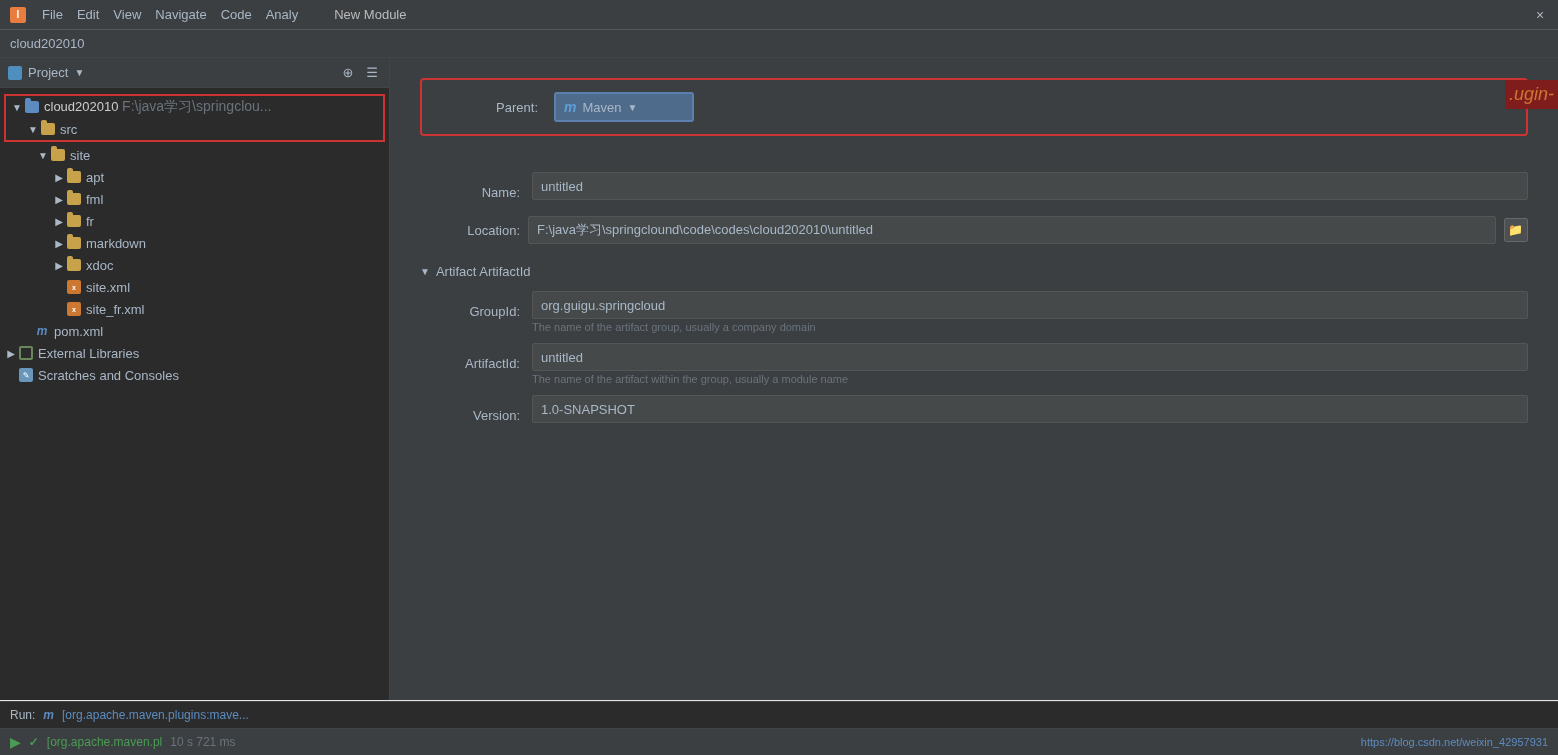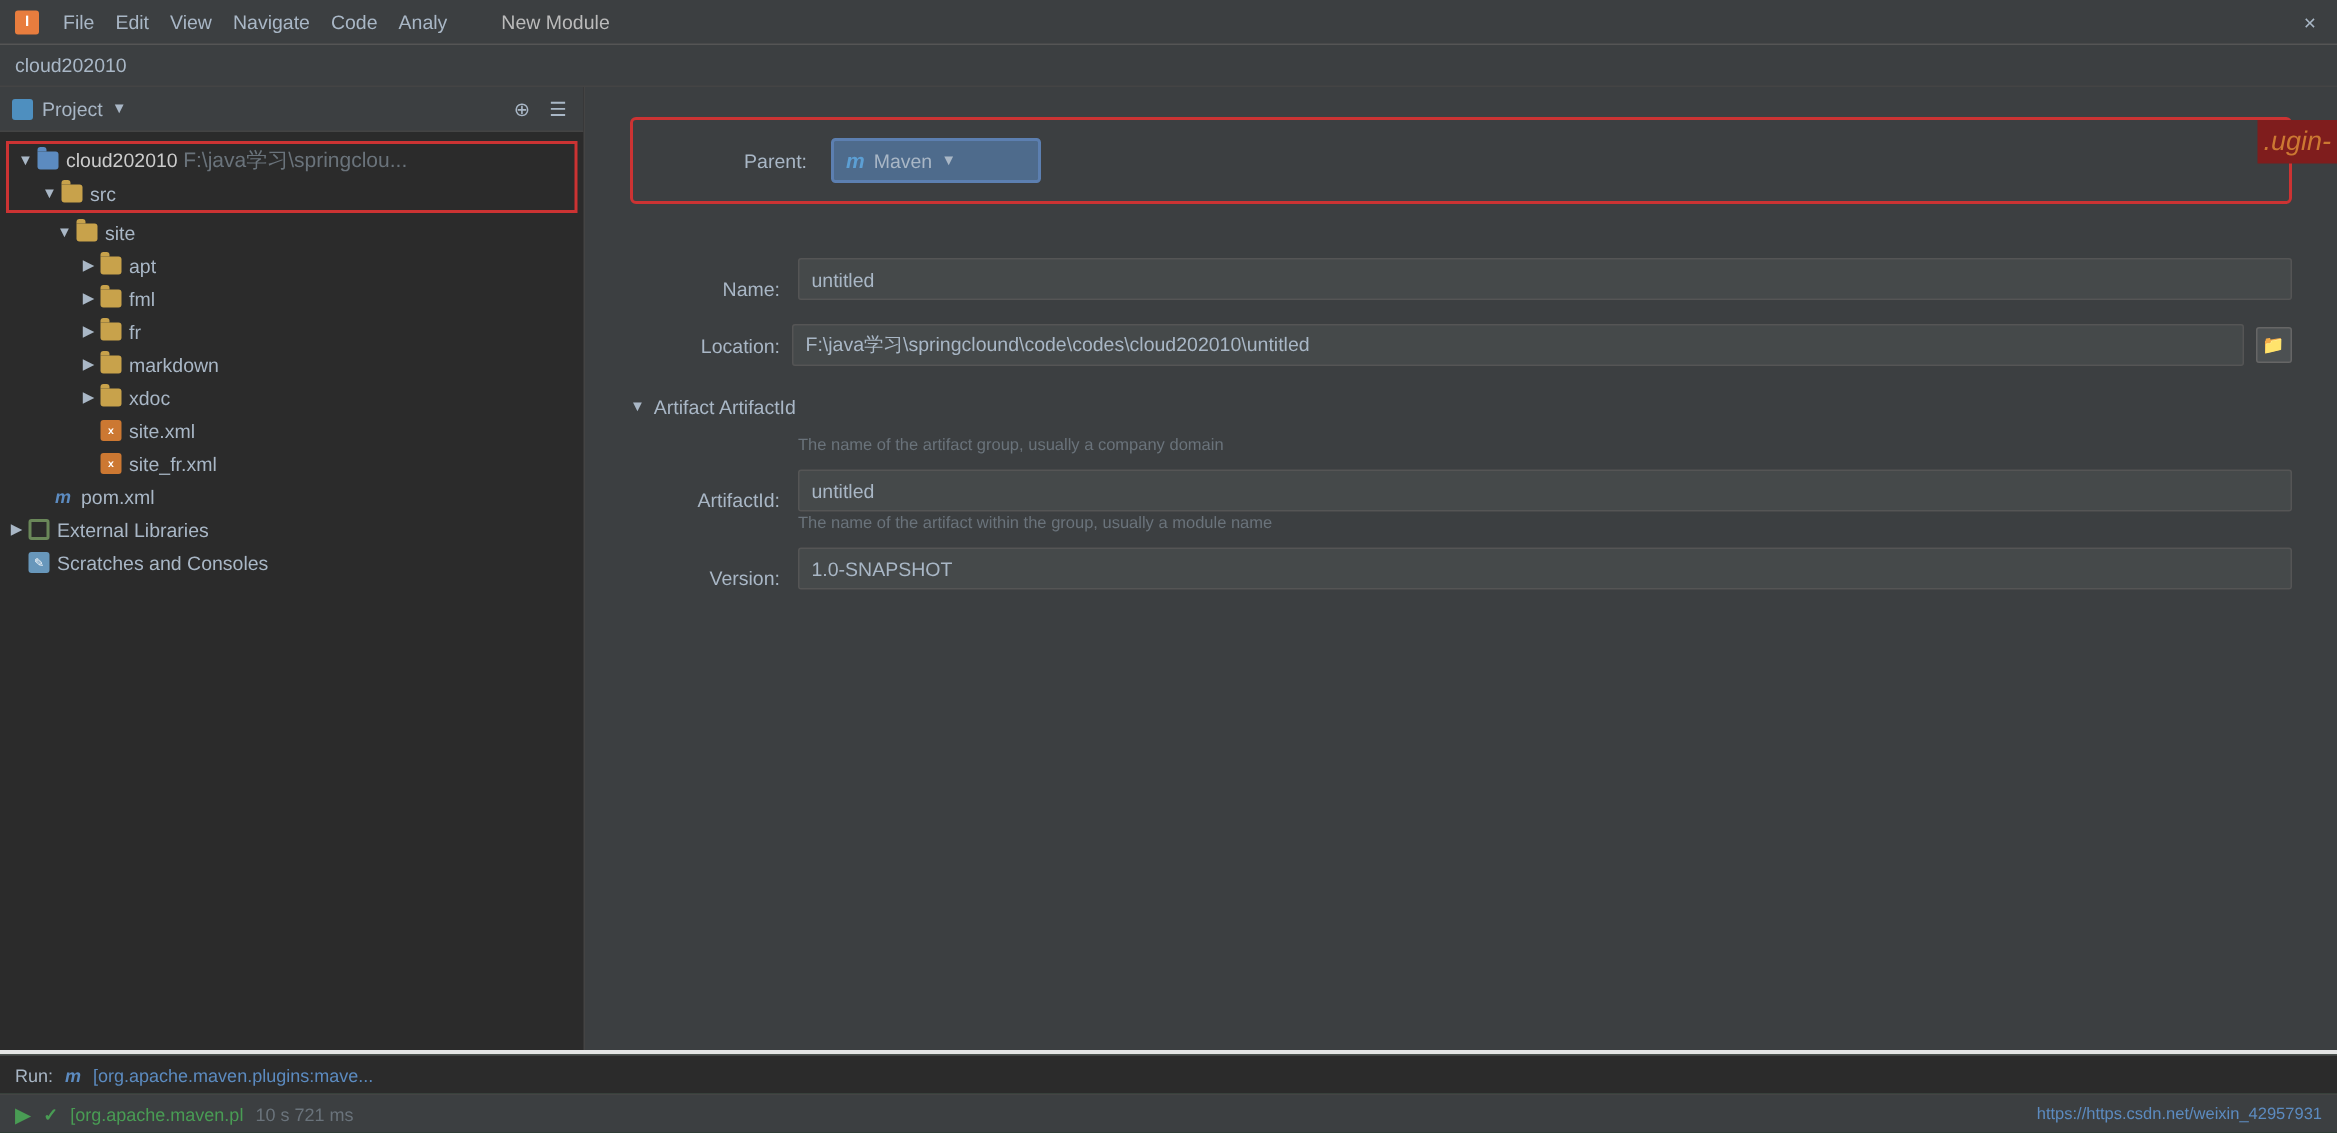--- a/index.html
+++ b/index.html
@@ -366,21 +366,21 @@
       cursor: pointer;
       font-size: 12px;
       color: #a9b7c6;
       flex-shrink: 0;
     }
 
     
     .bottom-bar {
       height: 55px;
       background: #14532d;
-      border-top: 3px solid #e5e5e5;
+      border-top: 1px solid #e5e5e5;
       display: flex;
       flex-direction: column;
     }
 
     .run-bar {
       height: 28px;
       background: #2b2b2b;
       display: flex;
       align-items: center;
       padding: 0 10px;
@@ -648,20 +648,24 @@
         <input class="form-control" type="text" value="F:\java学习\springclound\code\codes\cloud202010\untitled" style="">
         <div class="location-btn">📁</div>
       </div>
 
       <div class="artifact-section">
         <div class="artifact-header">
           <span class="artifact-arrow">▼</span>
           <span class="artifact-title">Artifact ArtifactId</span>
         </div>
 
+        <div class="form-row">
+          <span class="form-label">GroupId:</span>
+          <input class="form-control" type="text" value="org.guigu.springcloud" style="">
+        </div>
         <div class="hint-text">The name of the artifact group, usually a company domain</div>
 
         <div class="form-row" style="margin-top:10px;">
           <span class="form-label">ArtifactId:</span>
           <input class="form-control" type="text" value="untitled" style="">
         </div>
         <div class="hint-text">The name of the artifact within the group, usually a module name</div>
 
         <div class="form-row" style="margin-top:10px;">
           <span class="form-label">Version:</span>
@@ -678,15 +682,15 @@
   <div class="run-bar">
     <span class="run-label">Run:</span>
     <span class="run-maven">m</span>
     <span class="run-task">[org.apache.maven.plugins:mave...</span>
   </div>
   <div class="build-bar">
     <span class="play-btn">▶</span>
     <span style="color:#499c54;font-size:12px;font-weight:bold;">✓</span>
     <span class="build-text">[org.apache.maven.pl</span>
     <span class="build-time">10 s 721 ms</span>
-    <span class="status-url">https://https.csdn.net/weixin_42957931</span>
+    <span class="status-url">https://blog.csdn.net/weixin_42957931</span>
   </div>
 </div>
 
 </body></html>

